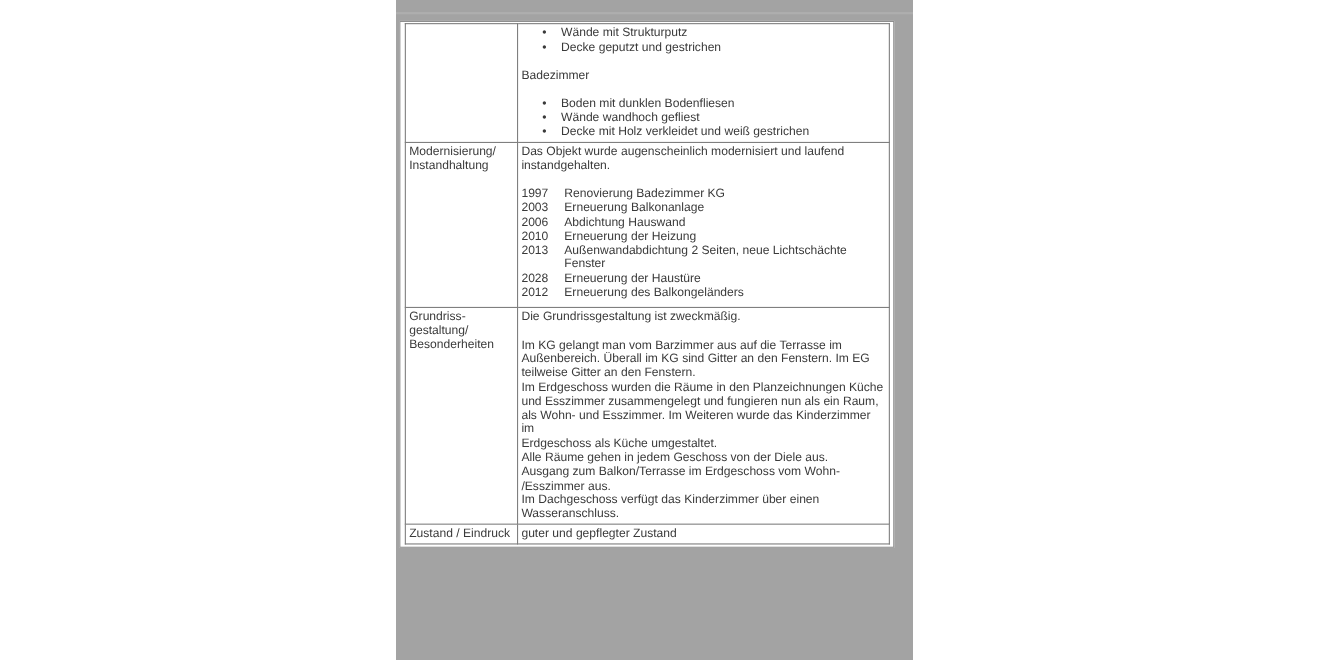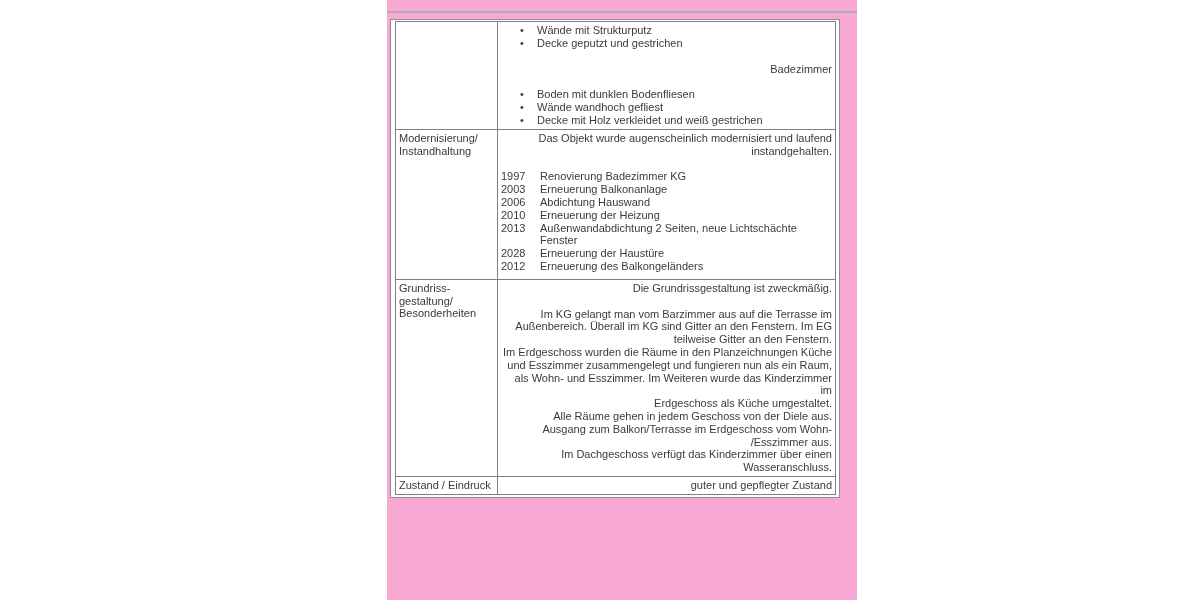--- a/index.html
+++ b/index.html
@@ -5,23 +5,23 @@
   * { box-sizing: border-box; }
   html, body {
     margin: 0; padding: 0;
     width: 1200px; height: 600px;
     background: #ffffff;
     font-family: "Liberation Sans", "DejaVu Sans", sans-serif;
     overflow: hidden;
   }
   .page {
     position: absolute;
-    left: 387px; top: 0;
+    left: 360px; top: 0;
     width: 470px; height: 600px;
-    background: #f9a8d4;
+    background: #a3a3a3;
   }
   .top-rule {
     position: absolute;
     left: 0; top: 11px;
     width: 470px; height: 2px;
     background: #aeaeae;
   }
   .table-frame {
     position: absolute;
     left: 3px; top: 19px;
@@ -51,21 +51,21 @@
   td.content-cell { width: 338px; }
   
   table.doc-table tr:nth-child(1) > td { height: 106px; }
   table.doc-table tr:nth-child(2) > td { height: 150px; }
   table.doc-table tr:nth-child(3) > td { height: 75px; }
   table.doc-table tr:nth-child(4) > td { height: 17px; }
   table.doc-table tr:nth-child(5) > td { height: 202px; font-style: italic; }
   table.doc-table tr:nth-child(6) > td { height: 14px; }
 
   .blk + .blk { margin-top: 13px; }
-  .p { white-space: pre-line; text-align: right; }
+  .p { white-space: pre-line; }
   ul.bullets {
     margin: 0;
     padding: 0 0 0 36px;
     list-style: none;
   }
   ul.bullets li { position: relative; }
   ul.bullets li::before {
     content: "\2022";
     position: absolute;
     left: -17px;

